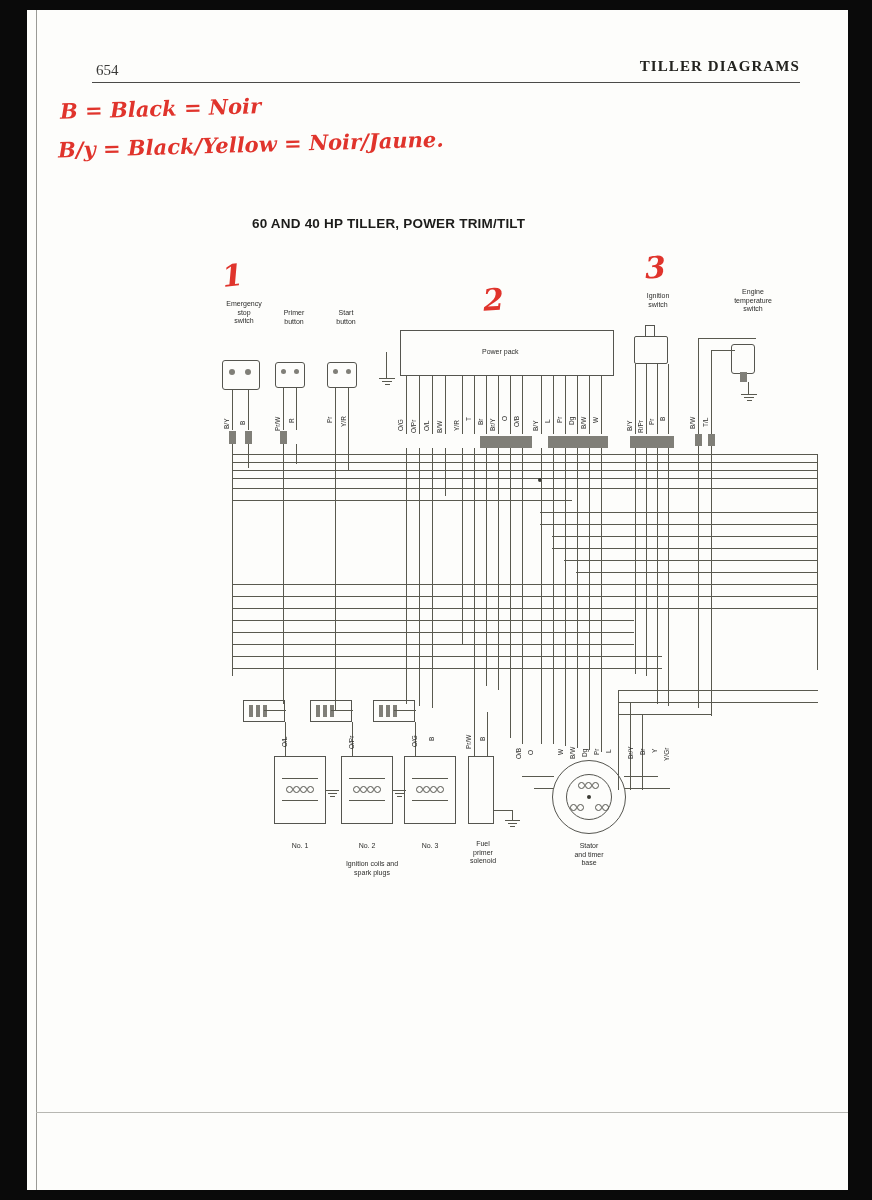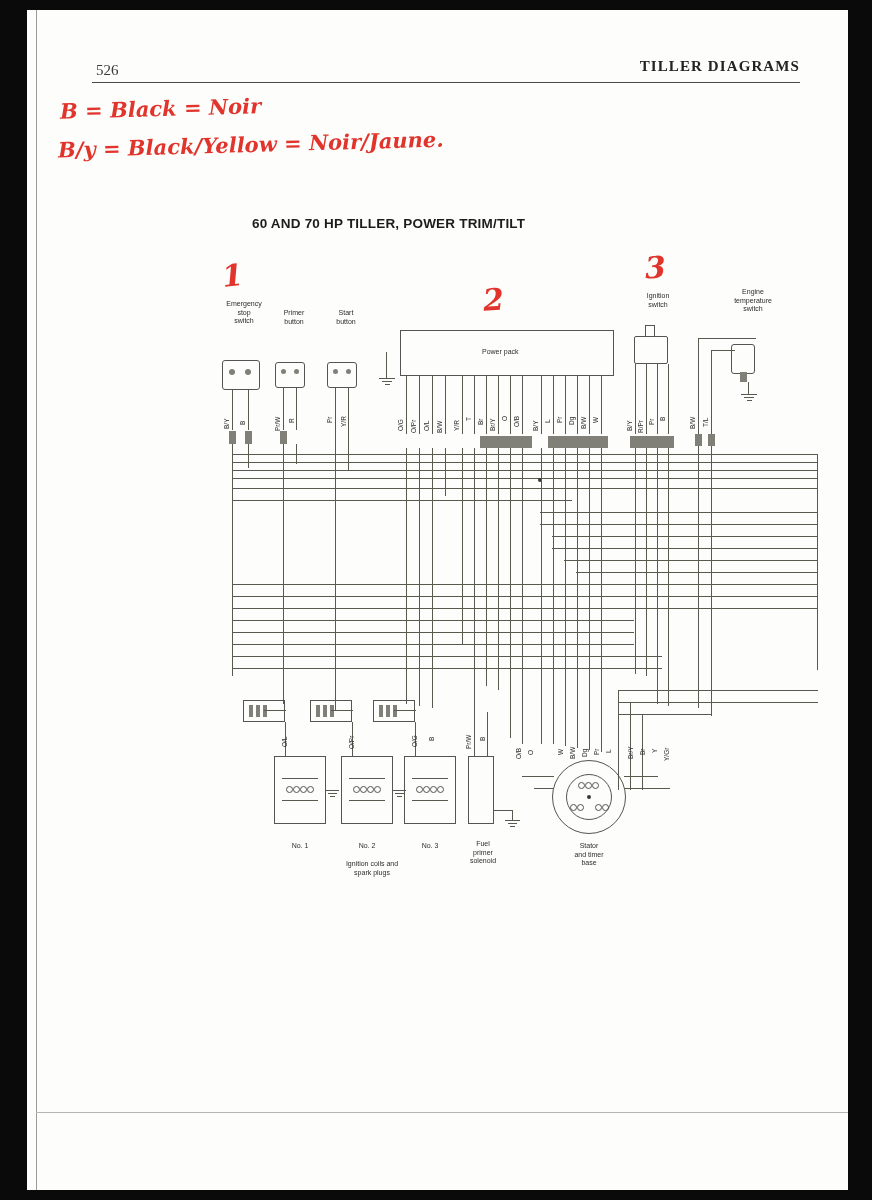--- a/index.html
+++ b/index.html
@@ -172,30 +172,30 @@
 </style>
 </head>
 <body>
 
 <div id="page">
 
   <div id="binding-line"></div>
   <div id="page-bottom-line"></div>
 
   <div id="header-rule"></div>
-  <div id="page-number">526</div>
+  <div id="page-number">654</div>
   <div id="header-title">TILLER DIAGRAMS</div>
 
   <div class="hand" id="hand-line1">B = Black = Noir</div>
   <div class="hand" id="hand-line2">B/y = Black/Yellow = Noir/Jaune.</div>
   <div class="hand-num" id="hand-num-1">1</div>
   <div class="hand-num" id="hand-num-2">2</div>
   <div class="hand-num" id="hand-num-3">3</div>
 
-  <div id="diagram-title">60 AND 70 HP TILLER, POWER TRIM/TILT</div>
+  <div id="diagram-title">60 AND 40 HP TILLER, POWER TRIM/TILT</div>
 
   <div id="diagram">
 
     <div class="lbl c" style="left:208px; top:300px; width:72px;">
       <div>Emergency</div>
       <div>stop</div>
       <div>switch</div>
     </div>
     <div class="lbl c" style="left:268px; top:309px; width:52px;">
       <div>Primer</div>

